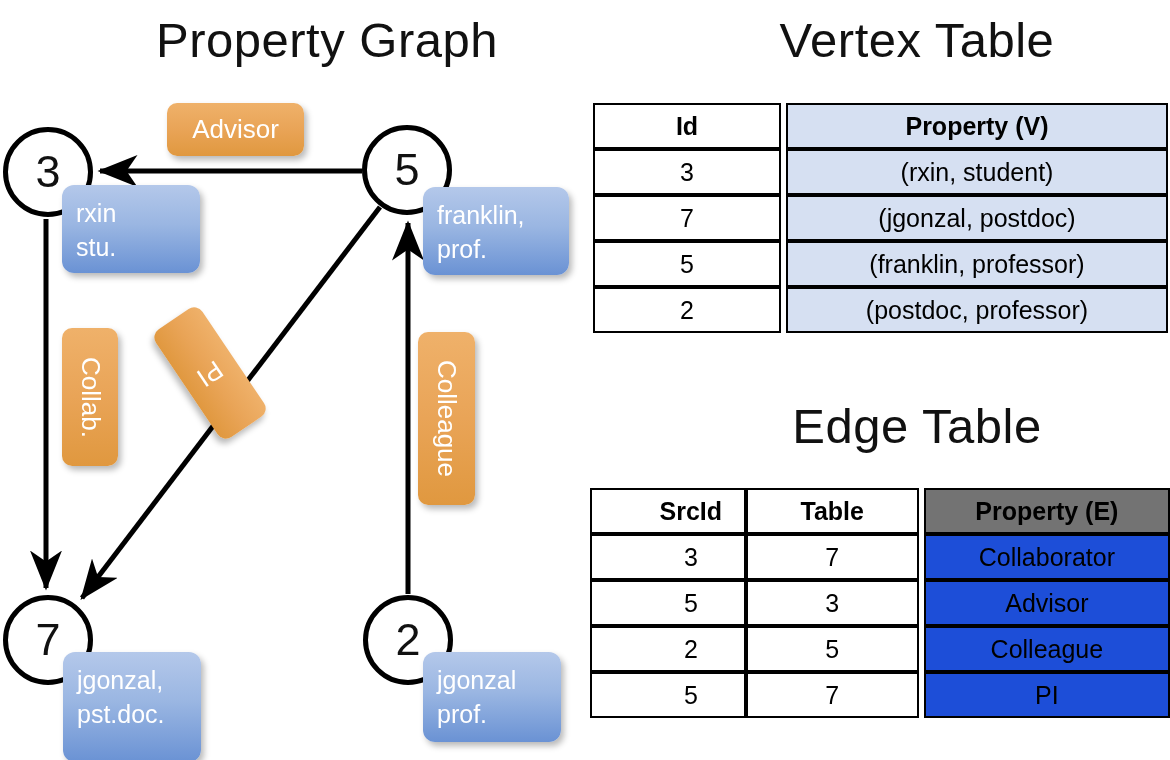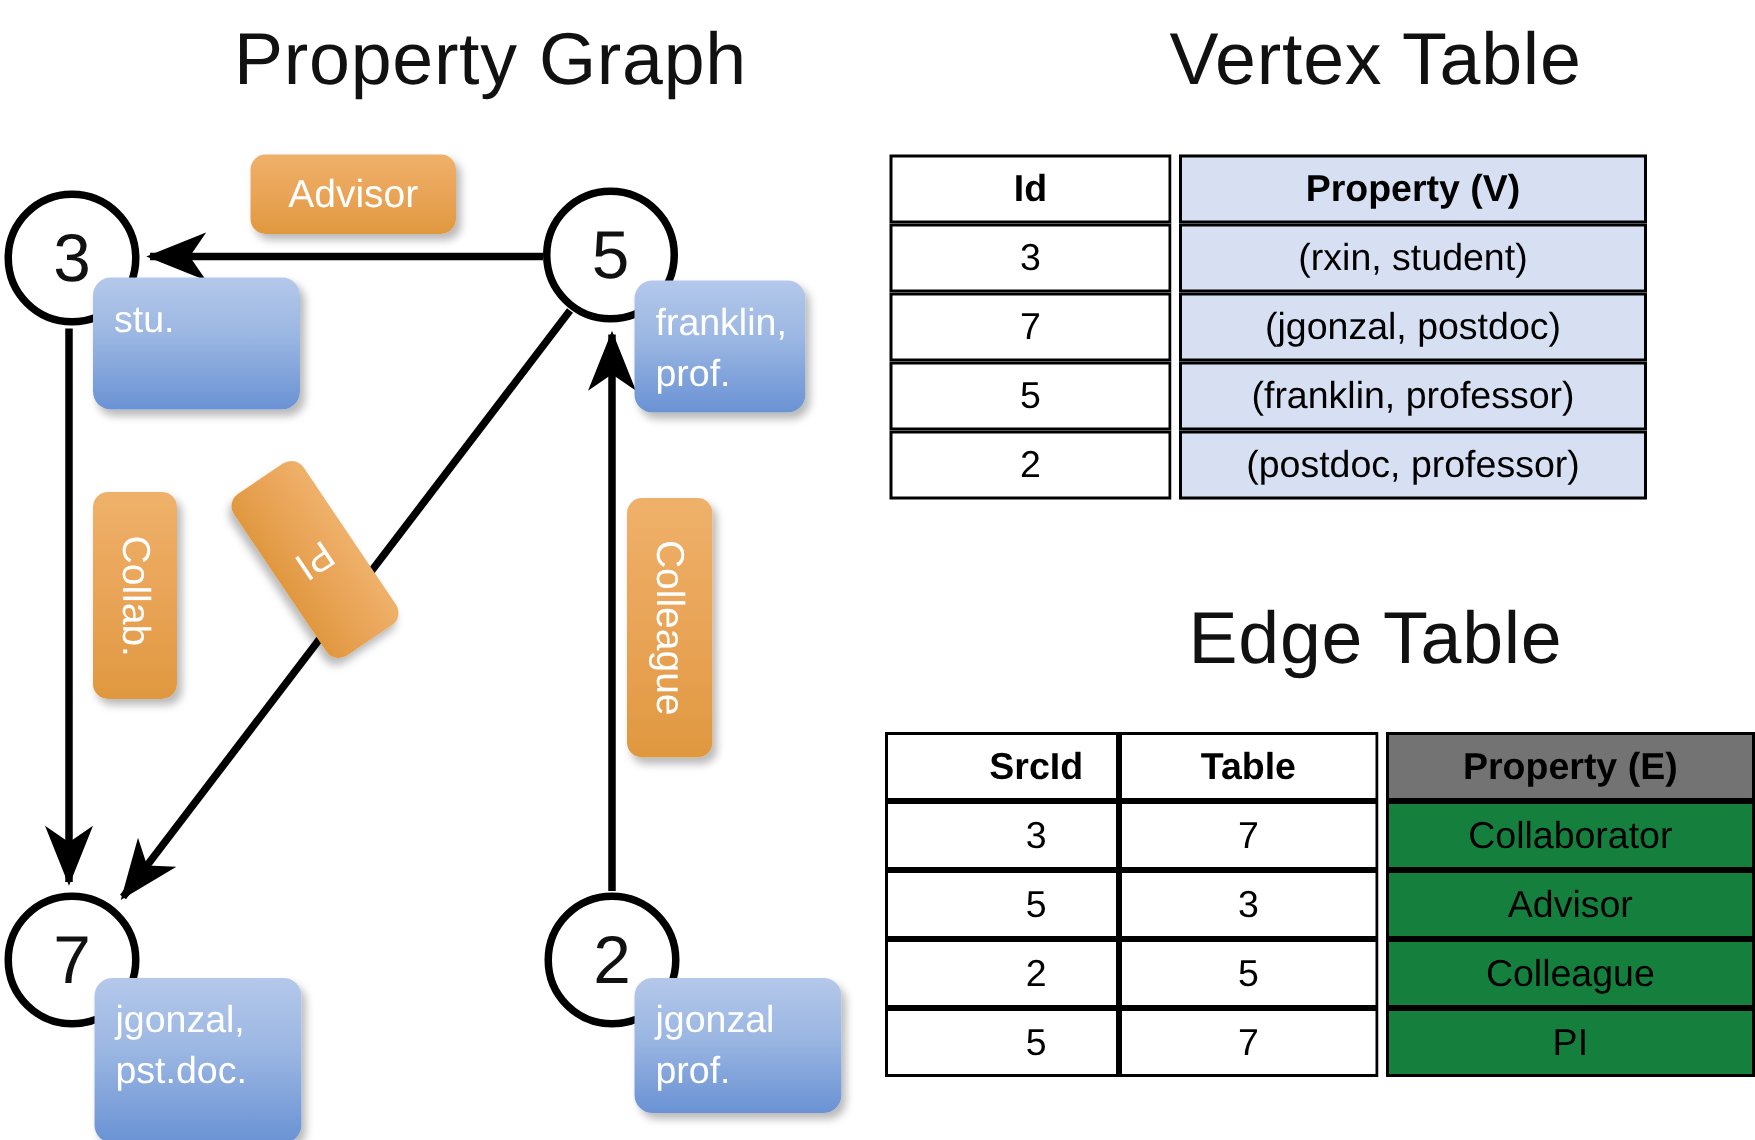--- a/index.html
+++ b/index.html
@@ -75,21 +75,21 @@
     background: linear-gradient(to bottom, #b4c8ea 0%, #9ab6e2 45%, #6a92d4 100%);
     box-shadow: 3px 4px 6px rgba(0,0,0,0.28);
     color: #ffffff;
     font-size: 25px;
     line-height: 1.35;
     padding: 12px 14px;
     box-sizing: border-box;
     z-index: 5;
   }
   #prop-rxin     { left: 62px;  top: 185px; width: 138px; height: 88px; }
-  #prop-franklin { left: 423px; top: 187px; width: 114px; height: 88px; }
+  #prop-franklin { left: 423px; top: 187px; width: 146px; height: 88px; }
   #prop-jgonzal  { left: 63px;  top: 652px; width: 138px; height: 110px; }
   #prop-istoica  { left: 423px; top: 652px; width: 138px; height: 90px; }
 
   
   .edge-label {
     position: absolute;
     border-radius: 10px;
     background: linear-gradient(to bottom, #efb16a 0%, #e9a457 50%, #e0983f 100%);
     box-shadow: 3px 4px 6px rgba(0,0,0,0.28);
     color: #ffffff;
@@ -131,28 +131,28 @@
     font-weight: 400;
     padding: 0;
     height: 46px;
     box-sizing: border-box;
     background: #ffffff;
   }
   .tbl th { font-weight: 700; margin-left: 44px; }
 
   #vertex-table { left: 593px; top: 103px; }
   #vertex-table .col-id   { width: 188px; }
-  #vertex-table .col-prop { width: 312px; background: #d6e0f2; }
+  #vertex-table .col-prop { width: 382px; background: #d6e0f2; }
   #vertex-table th.col-prop { background: #d6e0f2; }
   #vertex-table .spacer { border: none; width: 5px; background: #ffffff; height: 46px; }
 
   #edge-table { left: 590px; top: 488px; }
   #edge-table .col-src  { width: 156px; padding-left: 46px; }
   #edge-table .col-dst  { width: 174px; }
-  #edge-table .col-prop { width: 247px; background: #15803d; }
+  #edge-table .col-prop { width: 247px; background: #1d4ed8; }
   #edge-table th.col-prop { background: #737373; }
   #edge-table .spacer { border: none; width: 5px; background: #ffffff; height: 46px; }
 </style>
 </head>
 <body>
 
 <div id="graph-panel">
 
   <div class="title" id="title-property-graph">Property Graph</div>
 
@@ -179,20 +179,21 @@
     <span class="node-label">5</span>
   </div>
   <div class="node" id="node-7">
     <span class="node-label">7</span>
   </div>
   <div class="node" id="node-2">
     <span class="node-label">2</span>
   </div>
 
   <div class="prop-box" id="prop-rxin">
+    <div>rxin</div>
     <div>stu.</div>
   </div>
   <div class="prop-box" id="prop-franklin">
     <div>franklin,</div>
     <div>prof.</div>
   </div>
   <div class="prop-box" id="prop-jgonzal">
     <div>jgonzal,</div>
     <div>pst.doc.</div>
   </div>

